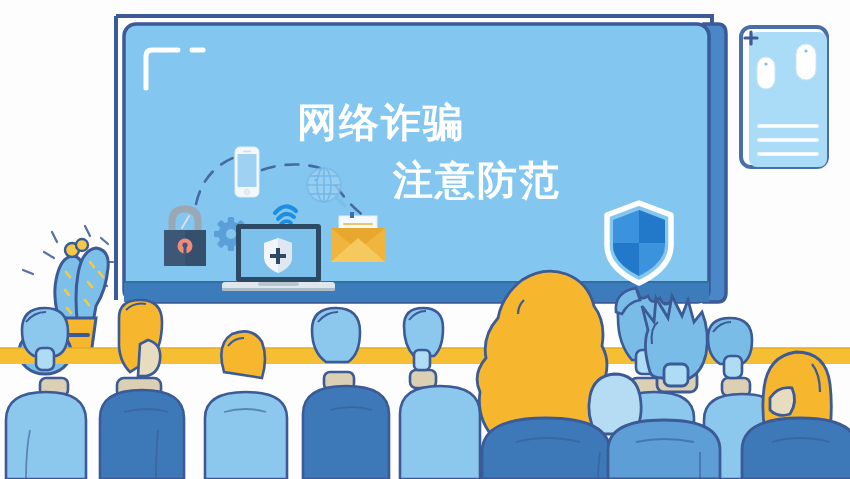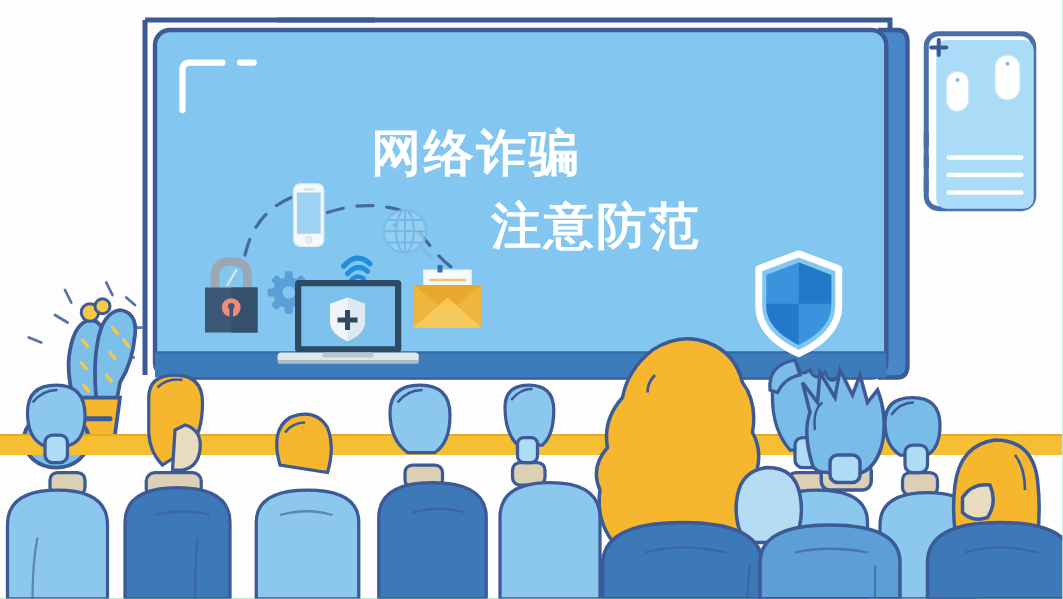--- a/index.html
+++ b/index.html
@@ -9,21 +9,21 @@
     background: #ffffff;
   }
   body {
     font-family: "Liberation Sans", "DejaVu Sans", sans-serif;
   }
   #stage {
     position: relative;
     width: 850px;
     height: 479px;
     overflow: hidden;
-    background: #22c55e;
+    background: #ec4899;
   }
   #stage svg {
     display: block;
     position: absolute;
     top: 0;
     left: 0;
   }
   .title-line {
     font-family: "DejaVu Sans", "Liberation Sans", sans-serif;
     font-weight: bold;

